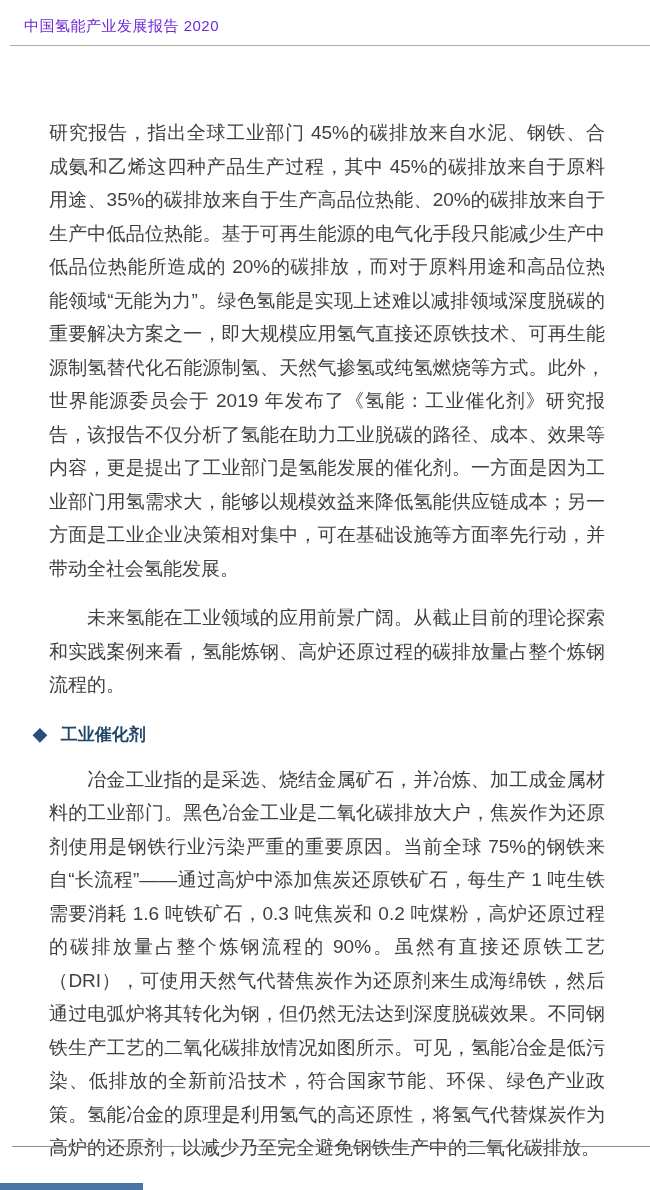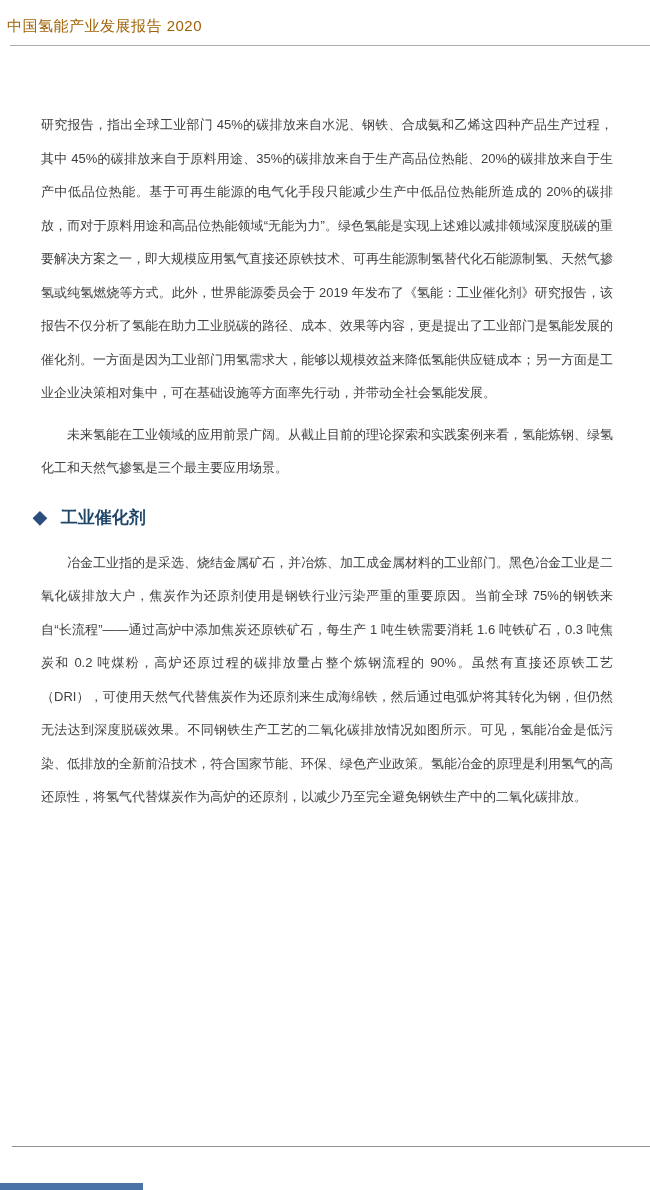--- a/index.html
+++ b/index.html
@@ -15,41 +15,41 @@
     font-family: "Liberation Sans", sans-serif;
     overflow: hidden;
   }
   .header {
     position: absolute;
     top: 0;
     left: 0;
     right: 0;
   }
   .header-title {
-    margin: 17px 0 0 7px;
+    margin: 17px 0 0 24px;
     font-size: 15px;
-    color: #a16207;
+    color: #6d28d9;
     letter-spacing: 0.5px;
   }
   .header-rule {
     position: absolute;
     top: 45px;
     left: 10px;
     right: 0;
     border-top: 1px solid #adadad;
   }
   .content {
     position: absolute;
     top: 100px;
     left: 33px;
     width: 588px;
   }
   .para {
-    margin: 8px;
-    font-size: 13px;
+    margin: 16px;
+    font-size: 19px;
     line-height: 33.5px;
     color: #3f3f3f;
     text-align: justify;
     text-justify: inter-ideograph;
   }
   .para + .para {
     margin-top: 0;
   }
   .para.indent {
     text-indent: 2em;
@@ -98,21 +98,21 @@
 <div class="page">
 
   <div class="header">
     <div class="header-title">中国氢能产业发展报告 2020</div>
     <div class="header-rule"></div>
   </div>
 
   <div class="content">
     <p class="para">研究报告，指出全球工业部门 45%的碳排放来自水泥、钢铁、合成氨和乙烯这四种产品生产过程，其中 45%的碳排放来自于原料用途、35%的碳排放来自于生产高品位热能、20%的碳排放来自于生产中低品位热能。基于可再生能源的电气化手段只能减少生产中低品位热能所造成的 20%的碳排放，而对于原料用途和高品位热能领域“无能为力”。绿色氢能是实现上述难以减排领域深度脱碳的重要解决方案之一，即大规模应用氢气直接还原铁技术、可再生能源制氢替代化石能源制氢、天然气掺氢或纯氢燃烧等方式。此外，世界能源委员会于 2019 年发布了《氢能：工业催化剂》研究报告，该报告不仅分析了氢能在助力工业脱碳的路径、成本、效果等内容，更是提出了工业部门是氢能发展的催化剂。一方面是因为工业部门用氢需求大，能够以规模效益来降低氢能供应链成本；另一方面是工业企业决策相对集中，可在基础设施等方面率先行动，并带动全社会氢能发展。</p>
 
-    <p class="para indent">未来氢能在工业领域的应用前景广阔。从截止目前的理论探索和实践案例来看，氢能炼钢、绿氢化工和天然气掺氢是三个最主要应用场景。</p>
+    <p class="para indent">未来氢能在工业领域的应用前景广阔。从截止目前的理论探索和实践案例来看，氢能炼钢、高炉还原过程的碳排放量占整个炼钢流程的。</p>
 
     <div class="section-heading">
       <span class="diamond">◆</span>
       <span>工业催化剂</span>
     </div>
 
     <p class="para indent">冶金工业指的是采选、烧结金属矿石，并冶炼、加工成金属材料的工业部门。黑色冶金工业是二氧化碳排放大户，焦炭作为还原剂使用是钢铁行业污染严重的重要原因。当前全球 75%的钢铁来自“长流程”——通过高炉中添加焦炭还原铁矿石，每生产 1 吨生铁需要消耗 1.6 吨铁矿石，0.3 吨焦炭和 0.2 吨煤粉，高炉还原过程的碳排放量占整个炼钢流程的 90%。虽然有直接还原铁工艺（DRI），可使用天然气代替焦炭作为还原剂来生成海绵铁，然后通过电弧炉将其转化为钢，但仍然无法达到深度脱碳效果。不同钢铁生产工艺的二氧化碳排放情况如图所示。可见，氢能冶金是低污染、低排放的全新前沿技术，符合国家节能、环保、绿色产业政策。氢能冶金的原理是利用氢气的高还原性，将氢气代替煤炭作为高炉的还原剂，以减少乃至完全避免钢铁生产中的二氧化碳排放。</p>
   </div>
 
   <div class="footer-rule"></div>

